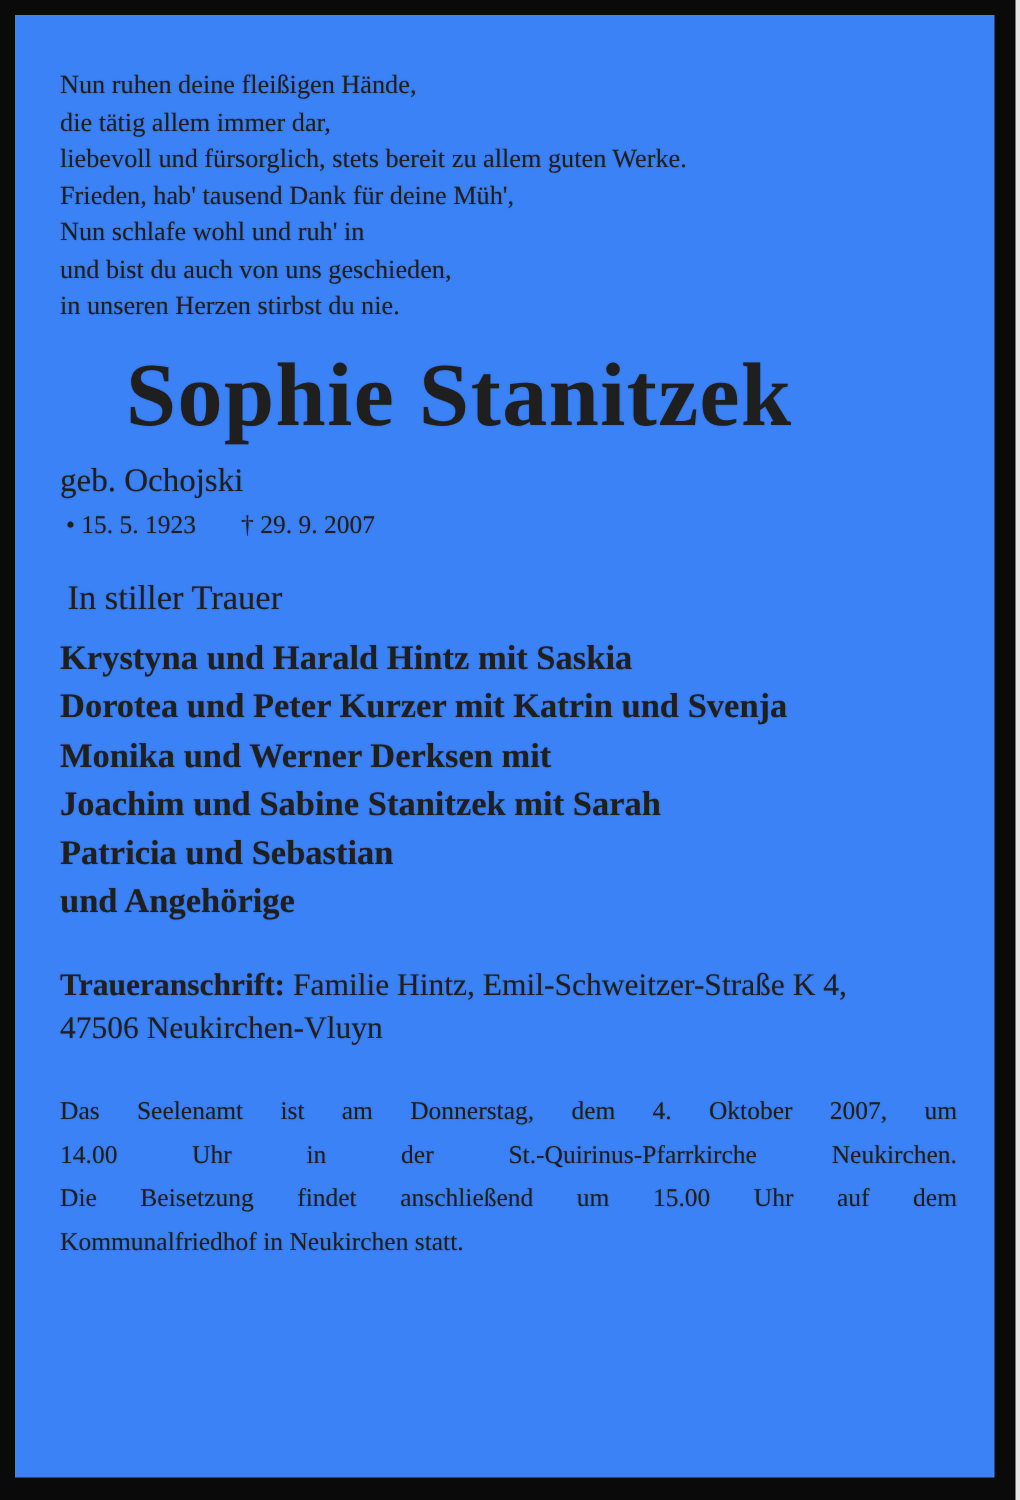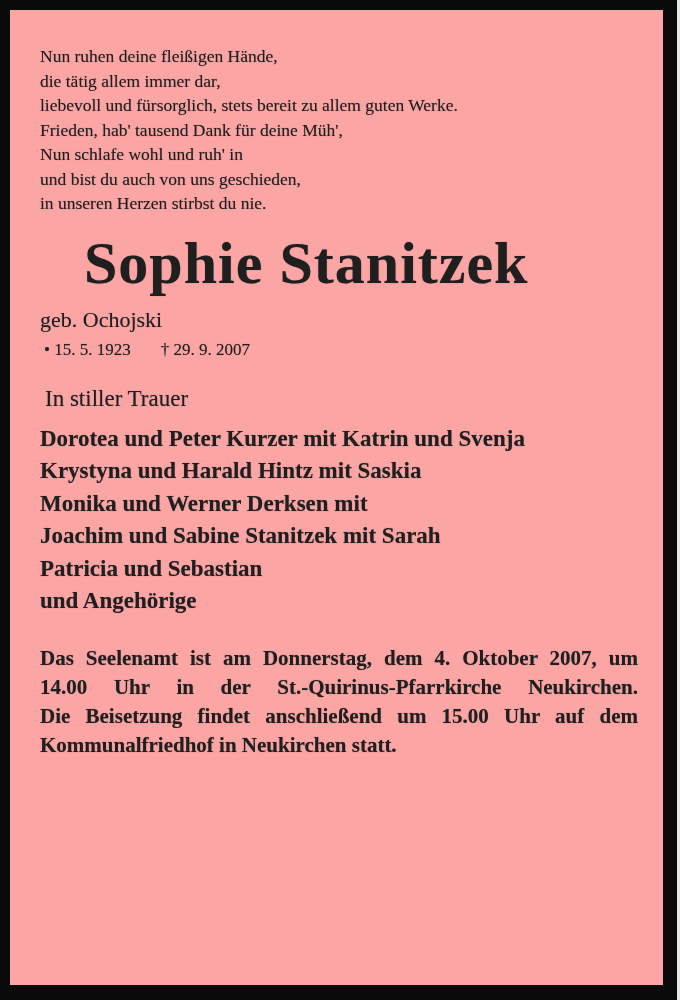--- a/index.html
+++ b/index.html
@@ -16,21 +16,21 @@
   }
   
   .edge-sliver {
     position: absolute; top: 0; right: 0;
     width: 3px; height: 100%;
     background: #e6e6e6;
   }
   .page {
     position: absolute; left: 10px; top: 10px;
     width: 653px; height: 975px;
-    background: #fca5a5;
+    background: #3b82f6;
     box-sizing: border-box;
     padding: 34px 25px 0 30px;
     color: #1f1f1f;
     text-shadow: 0 0 1px rgba(40,40,40,0.45);
   }
   .poem { font-size: 17.5px; line-height: 24.5px; }
   .farewell { margin-top: 24px; font-size: 21.5px; line-height: 31px; }
   .justify-block > div:not(:last-child) {
     text-align: justify;
     text-align-last: justify;
@@ -43,21 +43,21 @@
     white-space: nowrap;
     margin-left: 44px;
   }
   .maiden-name { margin-top: 12px; font-size: 22px; line-height: 28px; }
   .dates { margin-top: 4px; font-size: 17px; line-height: 24px; padding-left: 4px; }
   .dates .death { margin-left: 30px; margin-top: 16px; }
   .mourning-intro { margin-top: 22px; font-size: 23px; line-height: 30px; padding-left: 5px; }
   .mourners { margin-top: 9px; font-size: 23px; line-height: 32.5px; font-weight: bold; }
   .address { margin-top: 24px; font-size: 21px; line-height: 29px; }
   .address .label { font-weight: bold; }
-  .service { margin-top: 26px; font-size: 21px; line-height: 29px; font-weight: bold; }
+  .service { margin-top: 26px; font-size: 17px; line-height: 29px; }
 </style>
 </head>
 <body>
 
 <div class="scan">
   <div class="edge-sliver"></div>
 
   <div class="page">
 
     <div class="poem">
@@ -75,28 +75,32 @@
 
     <div class="maiden-name">geb. Ochojski</div>
 
     <div class="dates">
       <span class="birth"><span>•</span> <span>15. 5. 1923</span></span><span class="death"><span>†</span> <span>29. 9. 2007</span></span>
     </div>
 
     <div class="mourning-intro">In stiller Trauer</div>
 
     <div class="mourners">
+        <div>Krystyna und Harald Hintz mit Saskia</div>
         <div>Dorotea und Peter Kurzer mit Katrin und Svenja</div>
-        <div>Krystyna und Harald Hintz mit Saskia</div>
         <div>Monika und Werner Derksen mit</div>
         <div>Joachim und Sabine Stanitzek mit Sarah</div>
         <div>Patricia und Sebastian</div>
         <div>und Angehörige</div>
       </div>
 
+    <div class="address">
+      <div><span class="label">Traueranschrift:</span><span> Familie Hintz, Emil-Schweitzer-Straße K 4,</span></div>
+      <div>47506 Neukirchen-Vluyn</div>
+    </div>
 
     <div class="service justify-block">
         <div>Das Seelenamt ist am Donnerstag, dem 4. Oktober 2007, um</div>
         <div>14.00 Uhr in der St.-Quirinus-Pfarrkirche Neukirchen.</div>
         <div>Die Beisetzung findet anschließend um 15.00 Uhr auf dem</div>
         <div>Kommunalfriedhof in Neukirchen statt.</div>
       </div>
 
   </div>
 </div>

